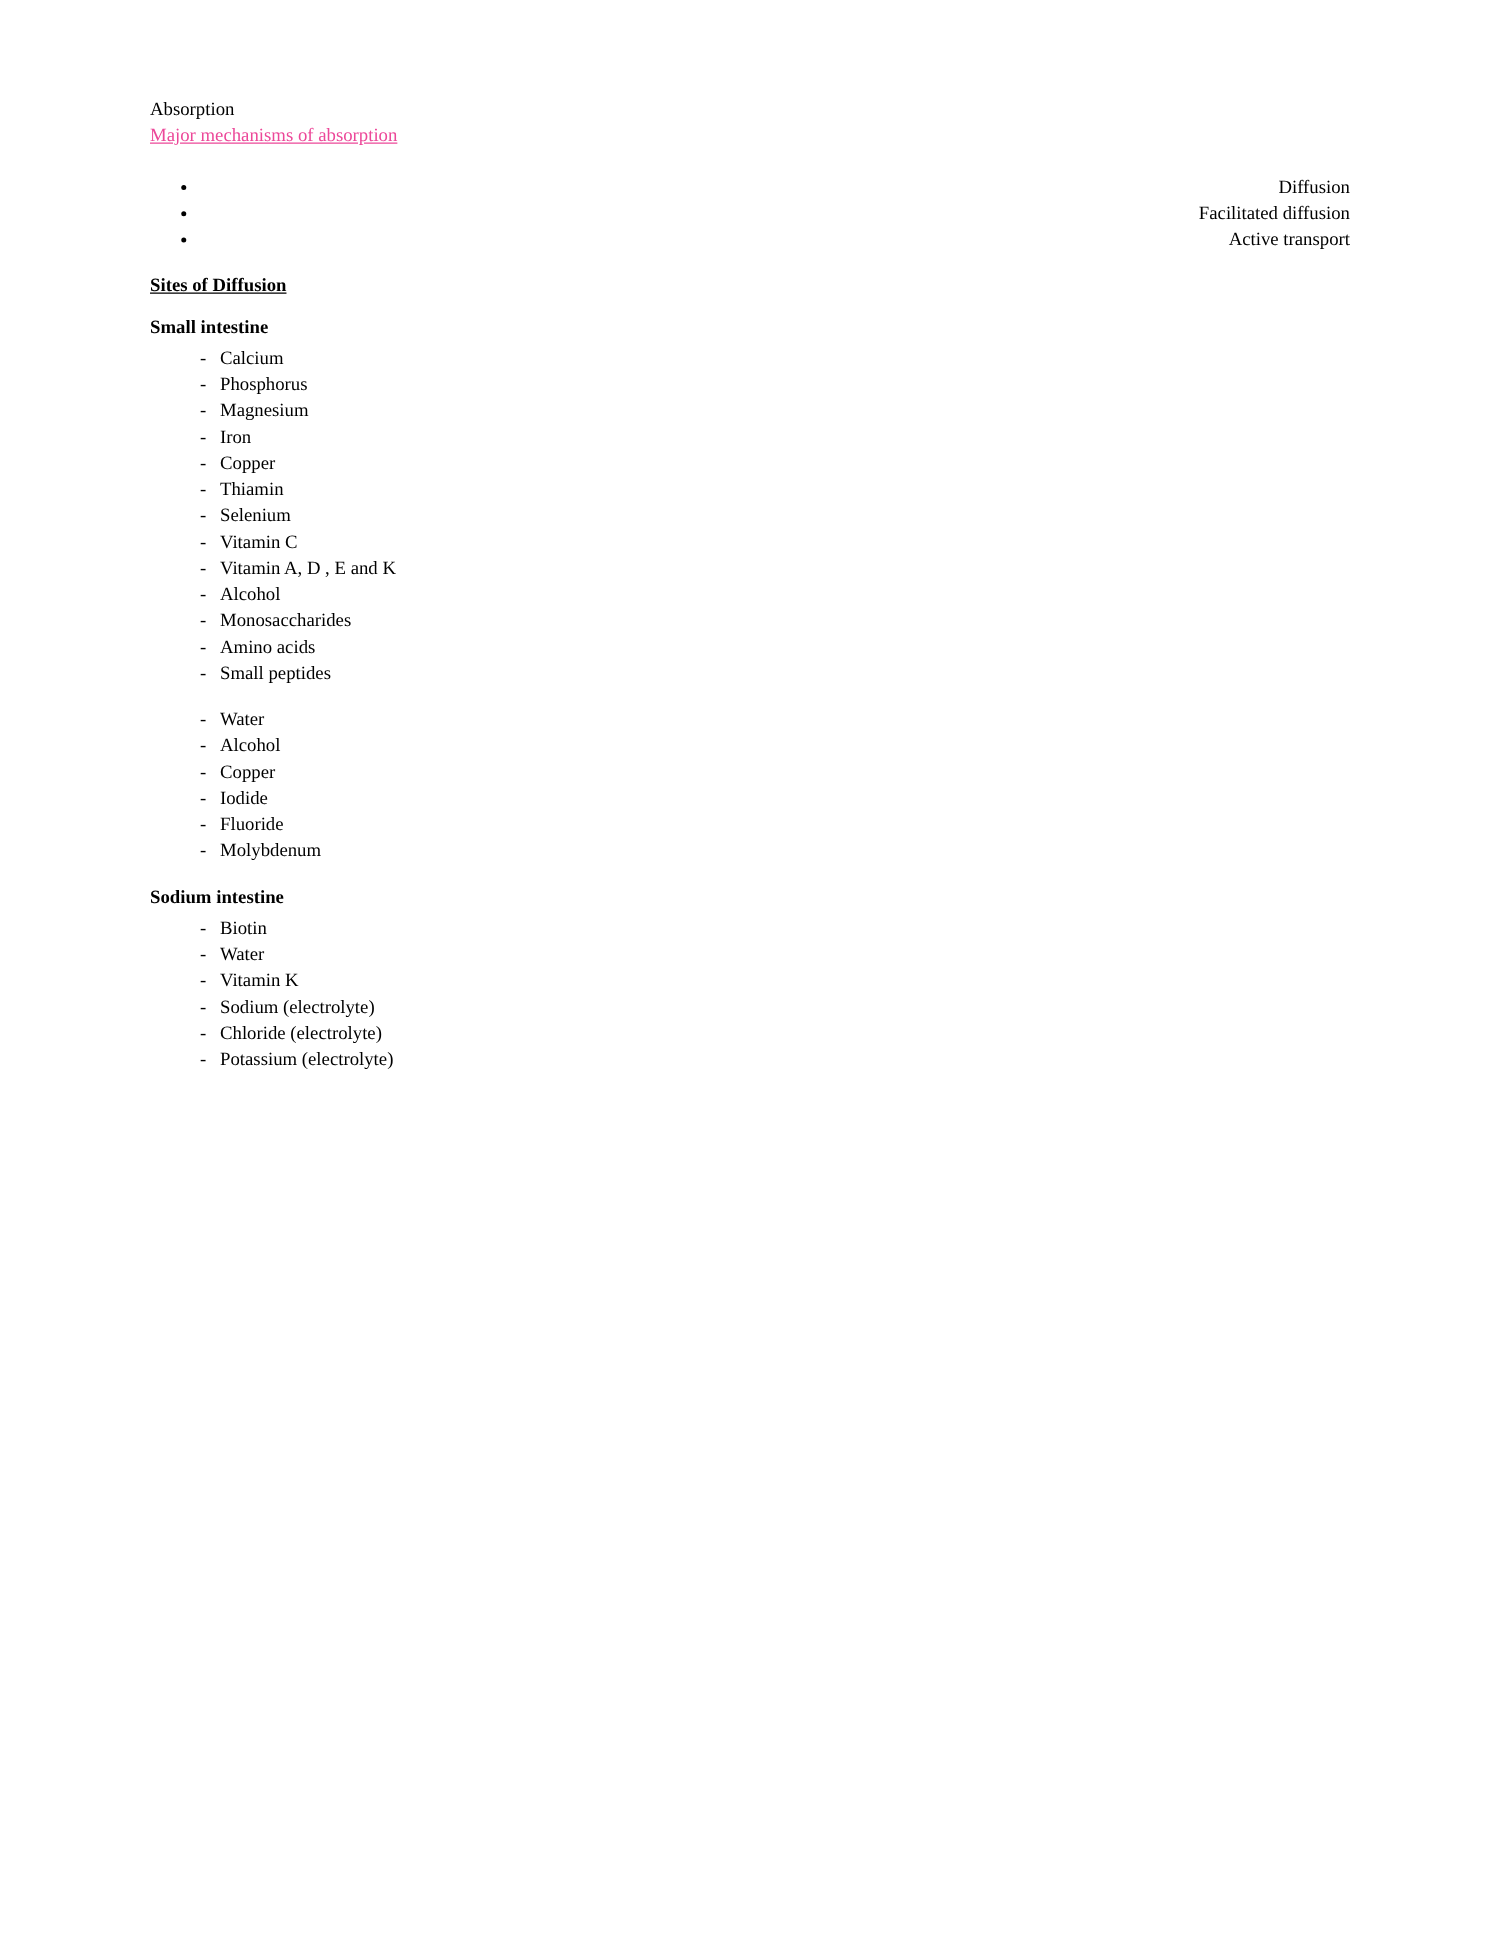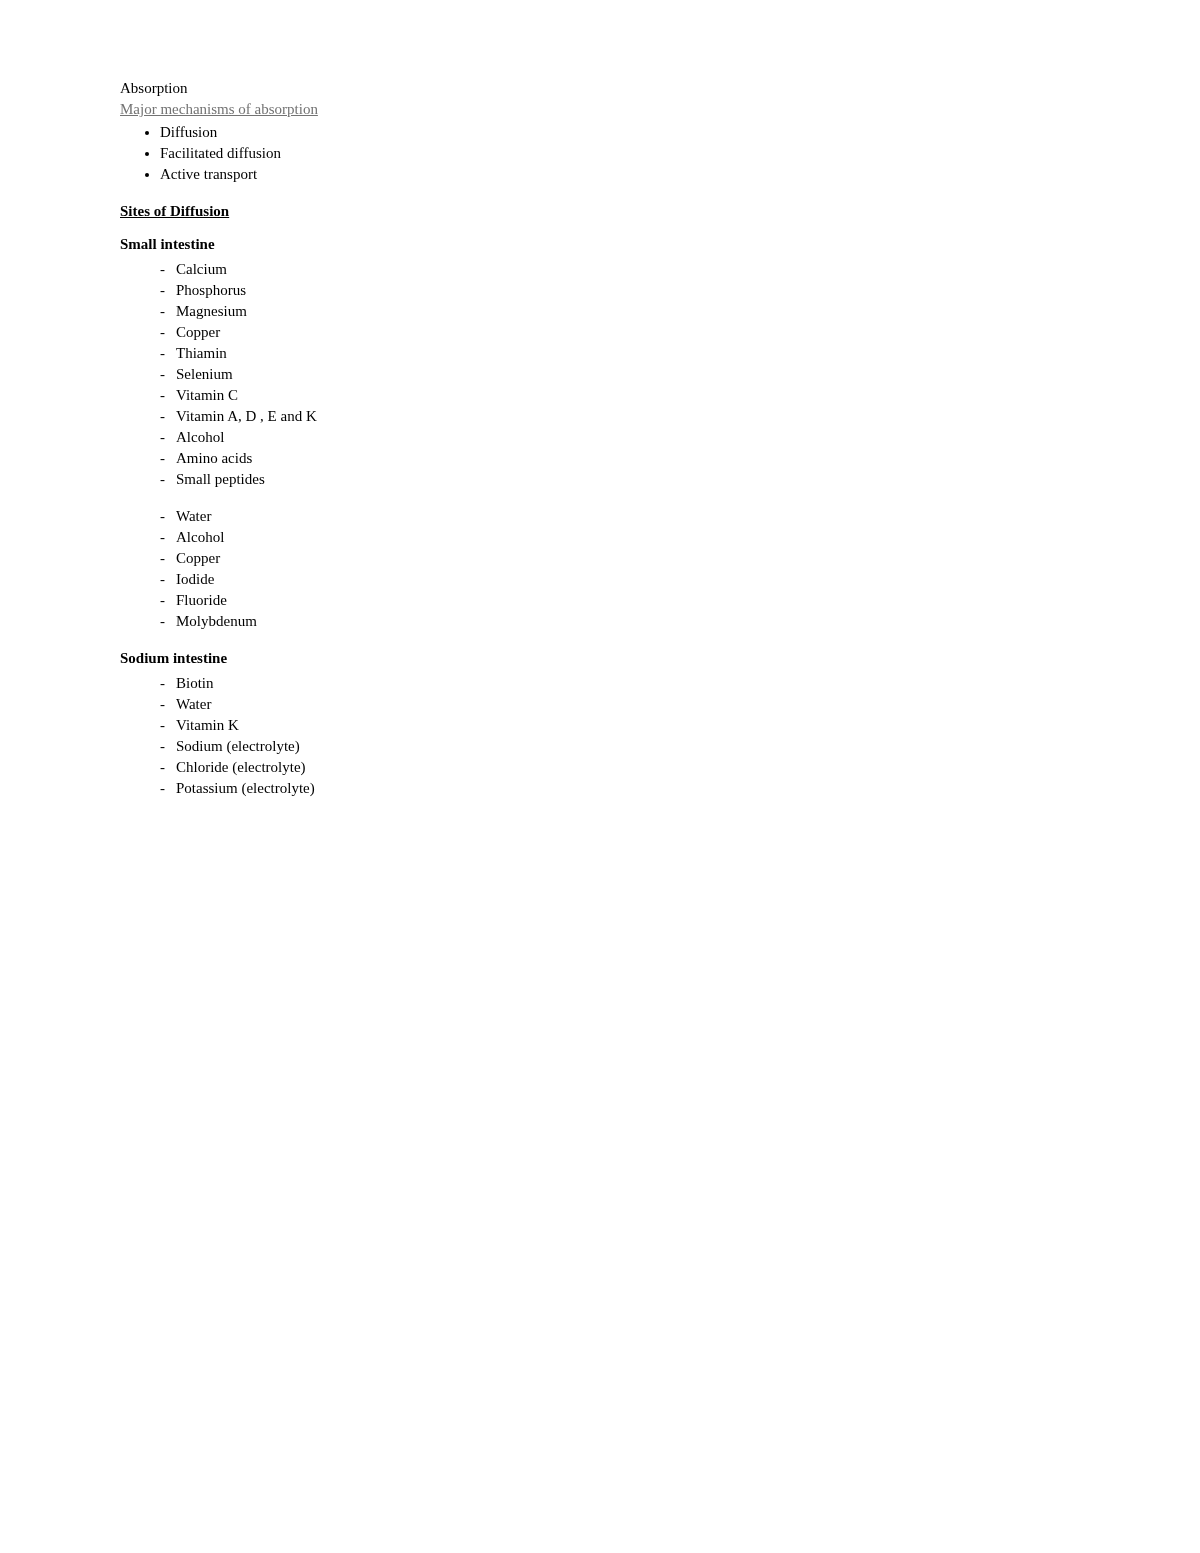--- a/index.html
+++ b/index.html
@@ -17,32 +17,33 @@
       min-height: 1553px;
       padding: 80px 120px;
     }
 
     .page-title {
       font-size: 15px;
       margin-bottom: 4px;
     }
 
     .link-heading {
-      color: #737373;
+      color: #ec4899;
       text-decoration: underline;
       font-size: 15px;
-      margin-bottom: 6px;
+      margin-bottom: 24px;
       display: inline-block;
       cursor: pointer;
     }
 
     .bullet-list {
       list-style-type: disc;
       padding-left: 40px;
       margin-bottom: 20px;
+      text-align: right;
     }
 
     .bullet-list li {
       margin-bottom: 4px;
       font-size: 15px;
     }
 
     .section-heading-underline {
       font-size: 15px;
       font-weight: bold;
@@ -93,26 +94,28 @@
 </ul>
 
 <p class="section-heading-underline">Sites of Diffusion</p>
 
 <div>
   <p class="subsection-heading">Small intestine</p>
   <ul class="dash-list">
     <li>Calcium</li>
     <li>Phosphorus</li>
     <li>Magnesium</li>
+    <li>Iron</li>
     <li>Copper</li>
     <li>Thiamin</li>
     <li>Selenium</li>
     <li>Vitamin C</li>
     <li>Vitamin A, D , E and K</li>
     <li>Alcohol</li>
+    <li>Monosaccharides</li>
     <li>Amino acids</li>
     <li>Small peptides</li>
   </ul>
 </div>
 
 <div>
   <ul class="dash-list">
     <li>Water</li>
     <li>Alcohol</li>
     <li>Copper</li>

